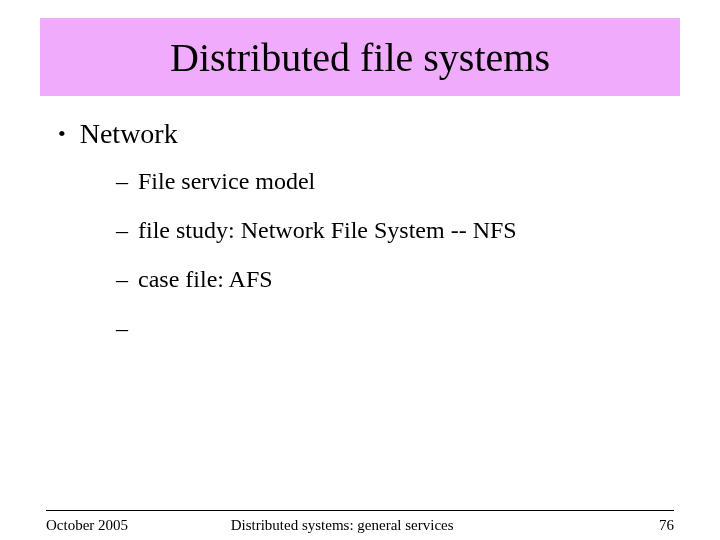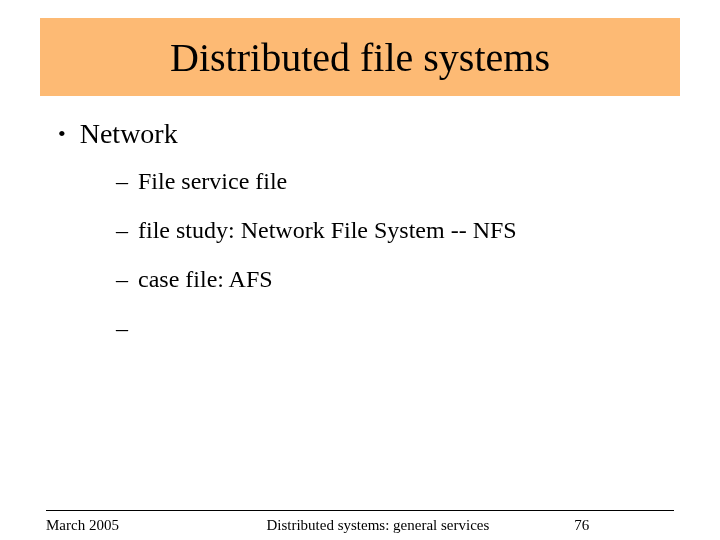--- a/index.html
+++ b/index.html
@@ -5,21 +5,21 @@
   * { margin: 0; padding: 0; box-sizing: border-box; }
   html, body { width: 720px; height: 540px; font-family: "Times New Roman", Times, serif; color: #000; background: #fff; }
   .slide {
     width: 720px;
     height: 540px;
     position: relative;
     background: #fff;
     padding: 0;
   }
   .title-bar {
-    background: #fdba74;
+    background: #f0abfc;
     margin: 18px 40px 0 40px;
     height: 78px;
     display: flex;
     align-items: center;
     justify-content: center;
   }
   .title-bar h1 {
     font-size: 40px;
     font-weight: normal;
     font-family: "Times New Roman", Times, serif;
@@ -64,59 +64,59 @@
     border-top: 1.5px solid #000;
     margin-bottom: 6px;
   }
   .footer-row {
     display: flex;
     justify-content: space-between;
     align-items: baseline;
     font-size: 15px;
   }
   .footer-left { text-align: left; flex: 1; }
-  .footer-center { text-align: right; flex: 1.4; }
-  .footer-right { text-align: center; flex: 1; }
+  .footer-center { text-align: left; flex: 1.4; }
+  .footer-right { text-align: right; flex: 1; }
 </style>
 </head>
 <body>
 
 <div class="slide">
 
   <div class="title-bar">
     <h1>Distributed file systems</h1>
   </div>
 
   <div class="content">
     <div class="bullet-l1">
       <span class="dot">•</span>
       <span>Network</span>
     </div>
 
     <div class="subitems">
       <div class="bullet-l2">
         <span class="dash">–</span>
-        <span>File service file</span>
+        <span>File service model</span>
       </div>
       <div class="bullet-l2">
         <span class="dash">–</span>
         <span>file study: Network File System -- NFS</span>
       </div>
       <div class="bullet-l2">
         <span class="dash">–</span>
         <span>case file: AFS</span>
       </div>
       <div class="bullet-l2">
         <span class="dash">–</span>
       </div>
     </div>
   </div>
 
   <div class="footer">
     <hr class="footer-line">
     <div class="footer-row">
-      <span class="footer-left">March 2005</span>
+      <span class="footer-left">October 2005</span>
       <span class="footer-center">Distributed systems: general services</span>
       <span class="footer-right">76</span>
     </div>
   </div>
 
 </div>
 
 </body></html>

